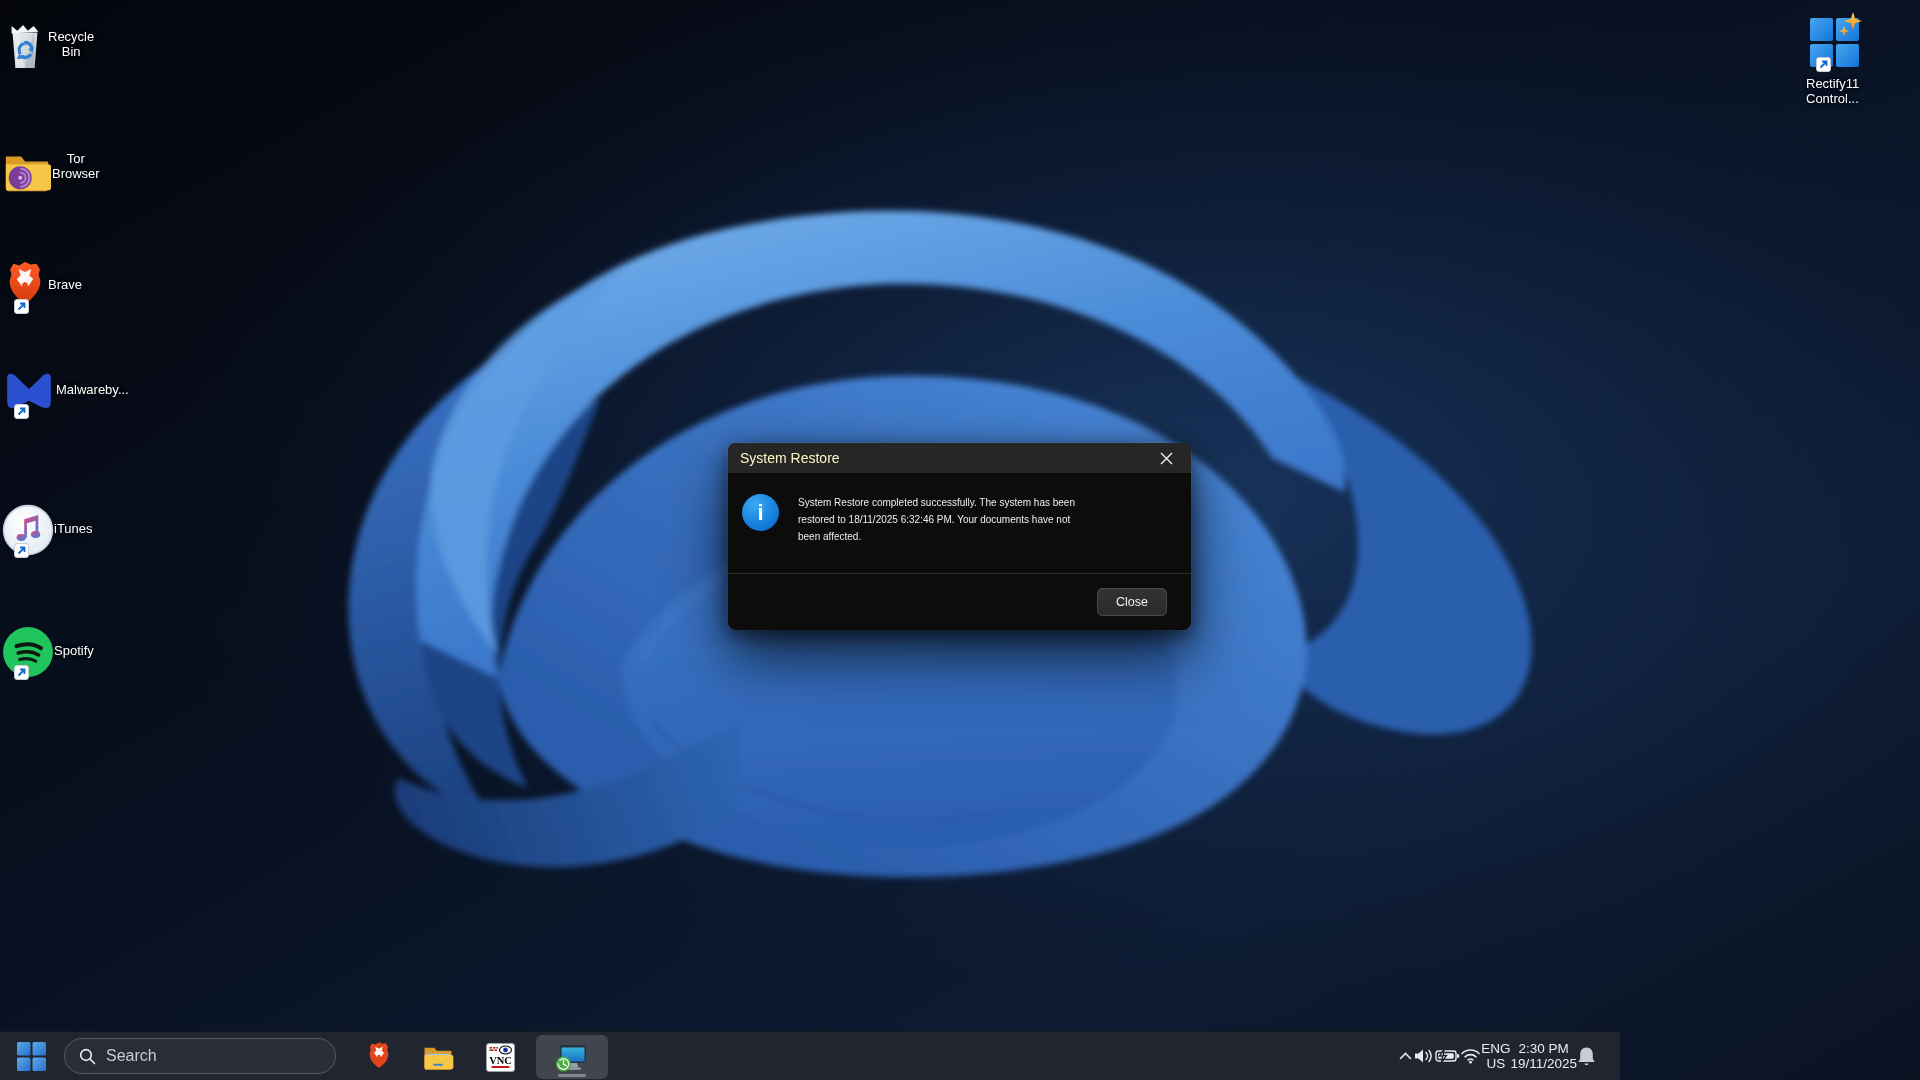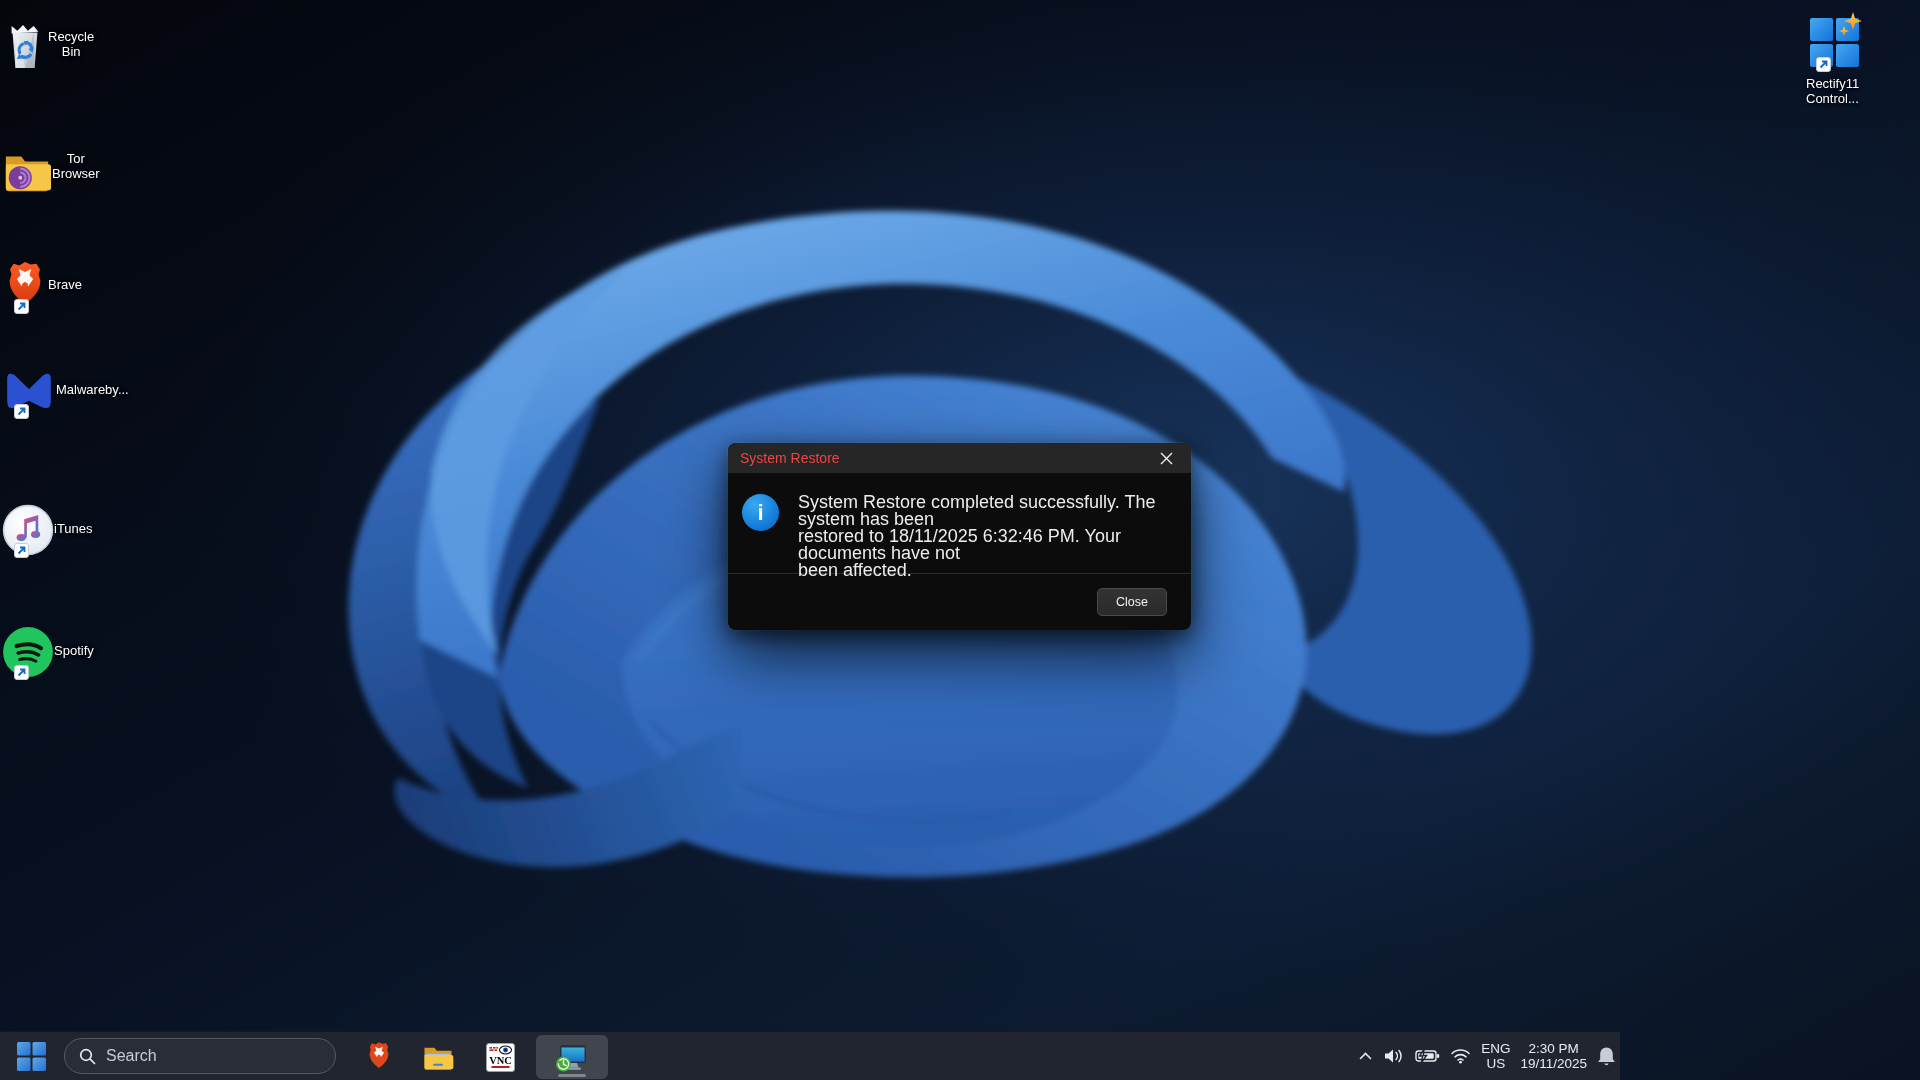--- a/index.html
+++ b/index.html
@@ -20,28 +20,28 @@
   .rcell { position:absolute; left:1806px; top:10px; width:92px; display:flex;
            flex-direction:column; align-items:flex-start; }
   .rcell .ic { height:60px; position:relative; display:flex; align-items:flex-end; justify-content:center; }
 
   
   .dialog { position:absolute; left:728px; top:443px; width:463px; background:#0c0c0c;
             border-radius:8px; overflow:hidden;
             box-shadow:0 26px 60px rgba(0,0,0,.7), 0 6px 20px rgba(0,0,0,.55), 0 0 0 1px rgba(255,255,255,.07); }
   .dlg-title { height:30px; background:#262626; display:flex; align-items:center;
                justify-content:space-between; padding:0 8px 0 12px; }
-  .dlg-title-text { font-size:14px; color:#ef4444; }
+  .dlg-title-text { font-size:14px; color:#fef9c3; }
   .dlg-x { width:34px; height:26px; display:flex; align-items:center; justify-content:center;
            background:none; border:0; cursor:default; }
   .dlg-body { display:flex; padding:21px 18px 0 14px; height:100px; }
   .info-badge { width:37px; height:37px; border-radius:50%; flex:0 0 37px;
                 background:radial-gradient(circle at 35% 28%, #39a9f3, #0e74d4 75%);
                 color:#fff; font-weight:bold; font-size:22px; line-height:37px; text-align:center; }
-  .dlg-msg { margin-left:19px; color:#ededed; font-size:18px; line-height:17px; }
+  .dlg-msg { margin-left:19px; color:#ededed; font-size:10px; line-height:17px; }
   .dlg-footer { height:57px; border-top:1px solid #2d2d2d; display:flex; align-items:center;
                 justify-content:flex-end; padding-right:24px; }
   .btn-close { width:70px; height:28px; background:linear-gradient(#333,#2a2a2a); border:1px solid #4a4a4a;
                border-radius:5px; color:#f2f2f2; font-size:12.5px; font-family:inherit; cursor:default; }
 
   
   .taskbar { position:absolute; left:0; bottom:0; width:1620px; height:49px; background:#20252f;
              border-top:1px solid rgba(0,0,0,.35); }
   .tb-btn { background:none; border:0; cursor:default; display:flex; align-items:center; justify-content:center;text-align:right; }
   .start { position:absolute; left:14px; top:50%; transform:translateY(-50%); width:34px; height:34px; }
@@ -49,21 +49,21 @@
                border:1px solid #575c64; border-radius:18px; background:rgba(255,255,255,.04);
                display:flex; align-items:center; padding:0 12px 0 14px; }
   .searchbox input { flex:1; margin-left:10px; background:transparent; border:0; outline:none;
                      font-size:16px; color:#e8eaed; font-family:inherit; }
   .searchbox input::placeholder { color:#c9ccd1; opacity:1; }
   .app { position:absolute; top:3px; width:44px; height:44px; border-radius:6px; }
   .app.active { width:72px; background:rgba(255,255,255,.15); }
   .app .ind { position:absolute; bottom:2px; left:50%; transform:translateX(-50%); width:28px; height:3px;
               border-radius:2px; background:rgba(255,255,255,.35); }
   .tray { position:absolute; right:0; top:0; height:100%; display:flex; align-items:center;
-          gap:10px; padding-right:4px; }
+          gap:0; padding-right:24px; }
   .tray2line { font-size:13.5px; line-height:15px; color:#e9ebee; text-align:center; background:none;
                border:0; font-family:inherit; cursor:default; }
 </style>
 </head>
 <body>
 
 <div class="screen">
 
   <svg class="wallpaper" viewBox="0 0 1920 1080" preserveAspectRatio="none">
     <defs>

